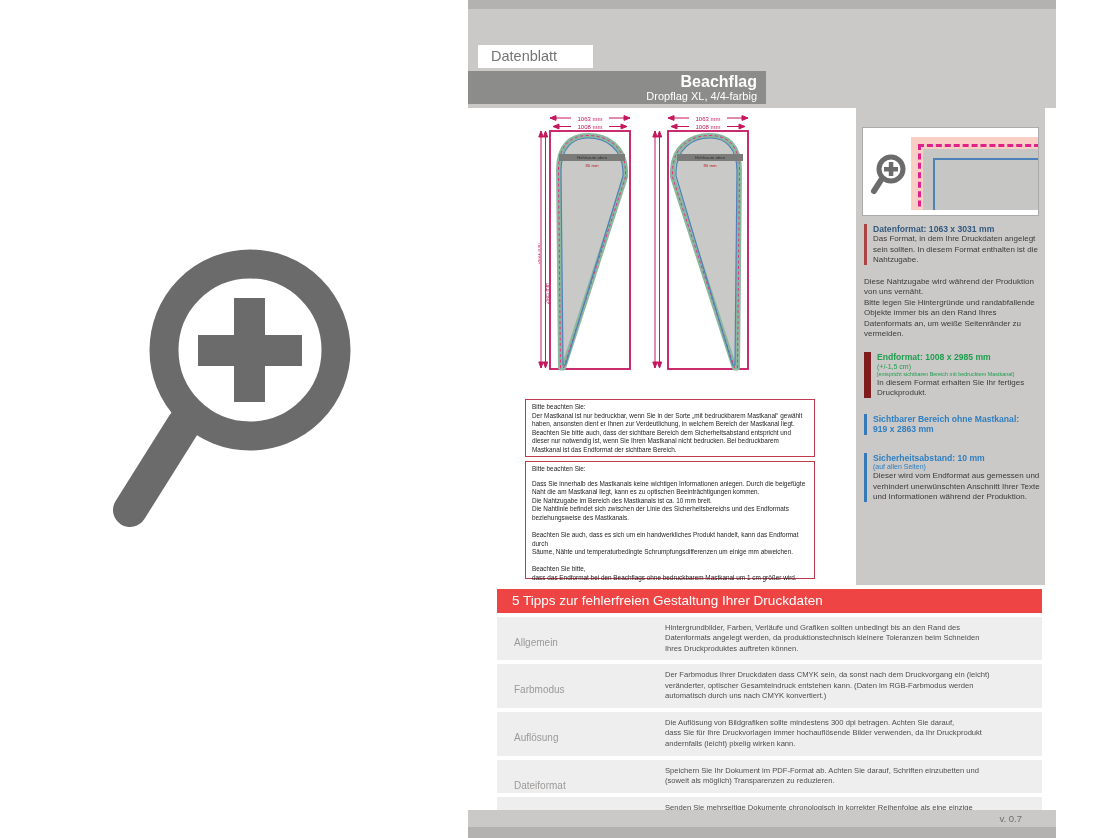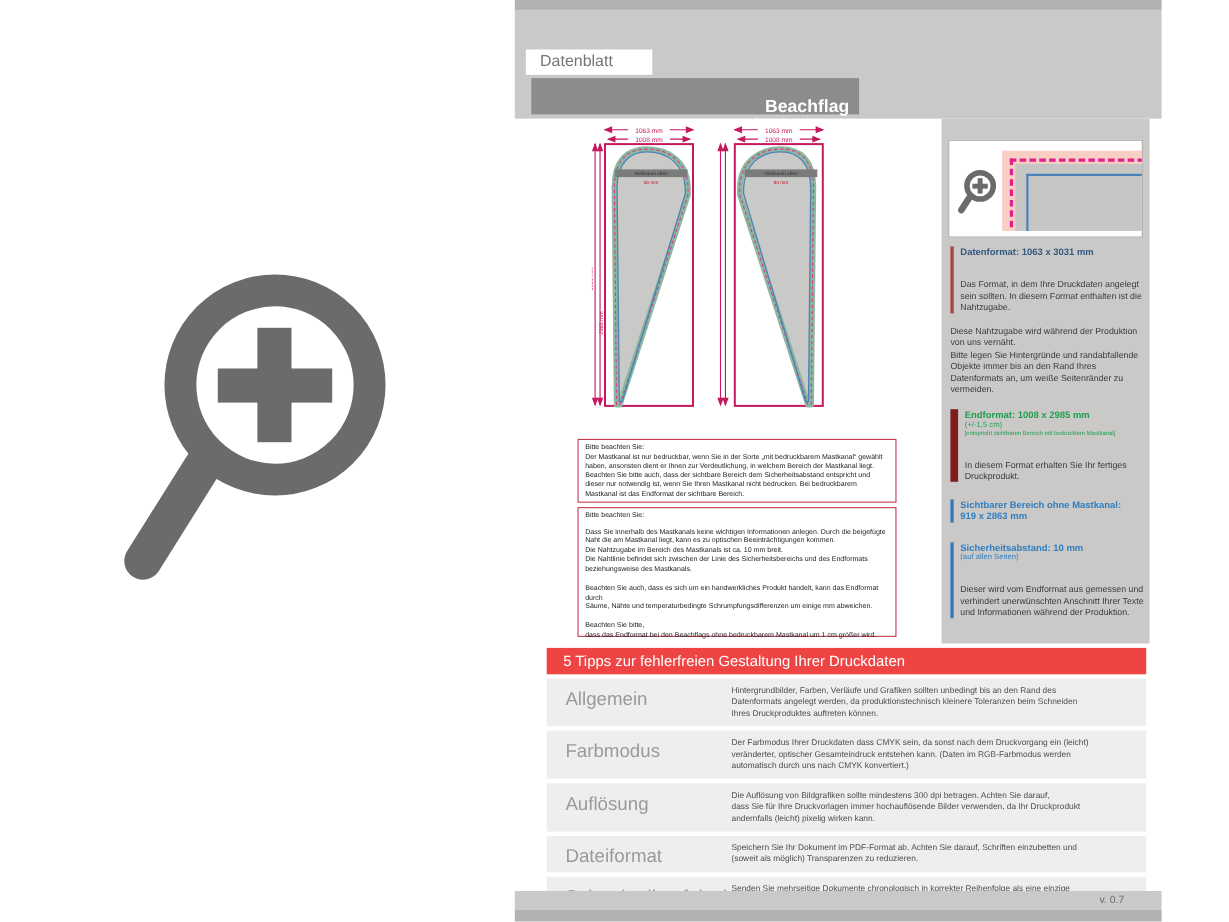--- a/index.html
+++ b/index.html
@@ -11,22 +11,22 @@
   .page-head-bg{left:468px;top:9px;width:612px;height:99px;background:#cac9c8;}
   .main-white{left:468px;top:108px;width:612px;height:702px;background:#ffffff;}
   .strip-footer{left:468px;top:810px;width:612px;height:17px;background:#cac9c8;
                 color:#6e6e6e;font-size:9.5px;line-height:17px;text-align:right;
                 padding-right:58px;box-sizing:border-box;}
   .strip-bottom{left:468px;top:827px;width:612px;height:11px;background:#b3b2b1;}
   .shadow-right{left:1080px;top:0;width:22px;height:838px;
                 background:linear-gradient(to right,rgba(120,120,120,.55),rgba(255,255,255,0));}
   .tab{left:478px;top:45px;width:115px;height:23px;background:#fff;color:#757575;
        font-size:14.5px;line-height:23px;padding-left:13px;box-sizing:border-box;}
-  .titleband{left:483px;top:71px;width:298px;height:33px;background:#8c8c8b;color:#fff;
-             text-align:right;padding:18px 9px 0 0;box-sizing:border-box;}
+  .titleband{left:468px;top:71px;width:298px;height:33px;background:#8c8c8b;color:#fff;
+             text-align:right;padding:2px 9px 0 0;box-sizing:border-box;}
   .titleband .t1{font-size:16px;font-weight:bold;line-height:17px;}
   .titleband .t2{font-size:11px;line-height:12px;}
   
   .notebox{background:#fff;border:1px solid #c23a50;box-sizing:border-box;
            padding:3px 6px;color:#1d1d1d;font-size:6.4px;line-height:1.34;}
   .notebox .nb-title{white-space:pre-line;}
   .notebox .nb-body{white-space:pre-line;}
   #notebox1{left:525px;top:399px;width:290px;height:58px;}
   #notebox2{left:525px;top:461px;width:290px;height:118px;}
   
@@ -42,30 +42,30 @@
   .panel-text{left:864px;top:224px;width:178px;}
   .sec{margin-bottom:12px;padding-left:6px;}
   .bar-red{border-left:3px solid #a94442;}
   .bar-green{border-left:7px solid #7f1d1d;}
   .bar-blue{border-left:3px solid #3579b8;}
   .bar-sage{border-left:4px solid #a6c7ad;}
   .sec-title{font-weight:bold;font-size:8.6px;line-height:1.2;}
   .c-blue{color:#33597f;}
   .c-blue2{color:#2f7ec0;}
   .c-green{color:#1f9e4e;}
-  .sec-body{font-size:8px;color:#3b3b3b;line-height:1.28;white-space:pre-line;margin-top:20px;}
+  .sec-body{font-size:8px;color:#3b3b3b;line-height:1.28;white-space:pre-line;}
   .sec-sub{font-size:7px;line-height:1.2;}
   .sec-sub2{font-size:5.4px;line-height:1.2;}
   .para{margin:0 0 13px 0;font-size:8px;color:#3b3b3b;line-height:1.3;white-space:pre-line;}
   
   .tips-header{left:497px;top:589px;width:545px;height:24px;background:#ef4444;color:#fff;
                font-size:13.5px;line-height:24px;padding-left:15px;box-sizing:border-box;}
   .tips{left:497px;top:617px;width:545px;}
   .tip-row{display:flex;background:#efeeee;margin-bottom:4px;}
-  .tip-label{width:168px;padding:9px 0 0 17px;font-size:17px;color:#9b9a99;box-sizing:border-box;}
+  .tip-label{width:168px;padding:20px 0 0 17px;font-size:10px;color:#9b9a99;box-sizing:border-box;}
   .tip-text{flex:1;padding:6px 10px 6px 0;font-size:7.6px;color:#4e4e4e;
             line-height:1.38;white-space:pre-line;}
   svg text{font-family:"Liberation Sans",sans-serif;}
 </style>
 </head>
 <body>
 
 <div class="canvas">
 
   <div class="abs strip-top"></div>

